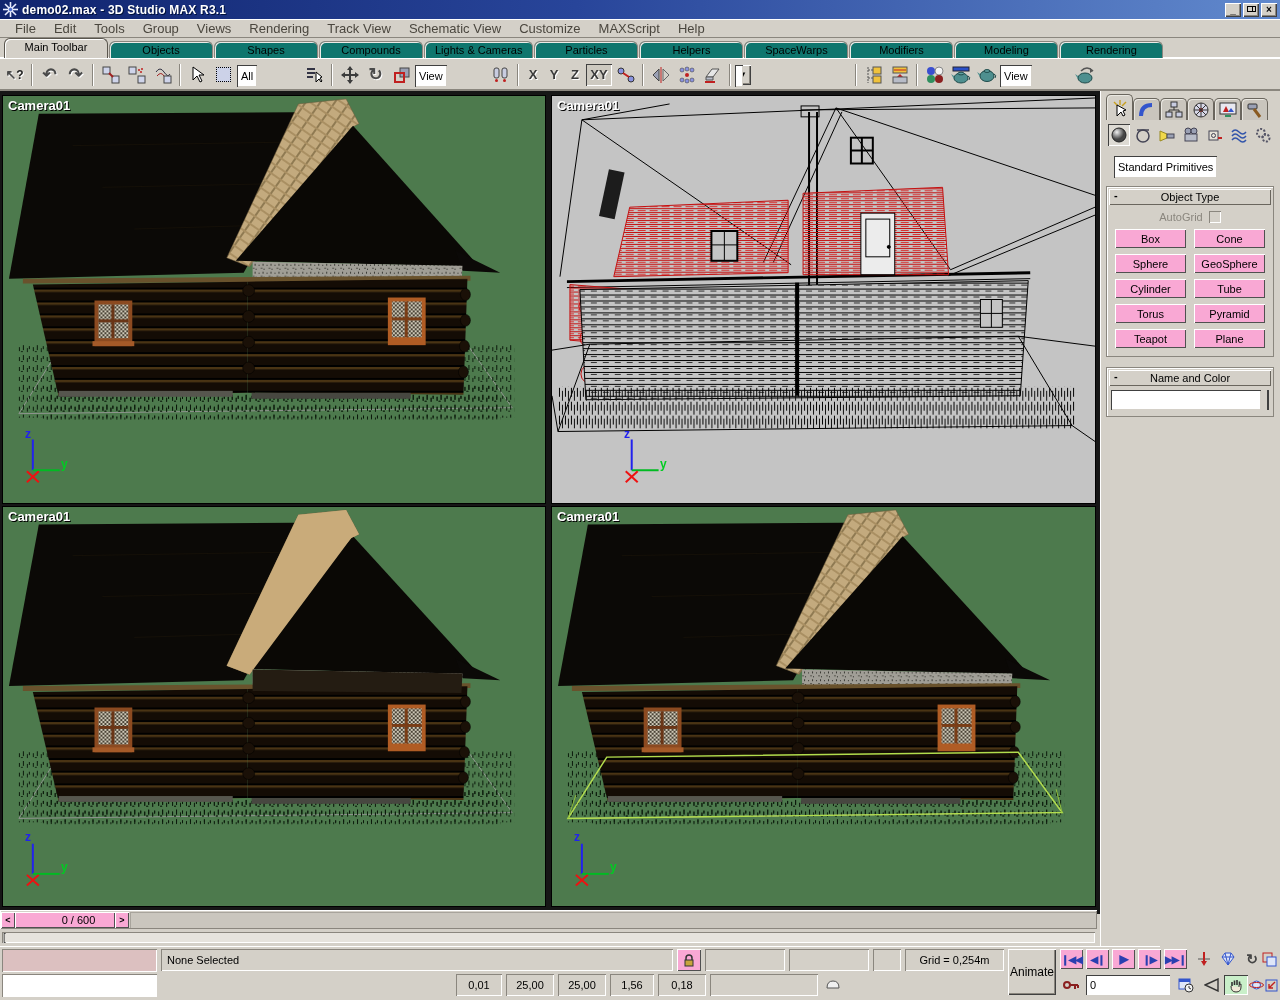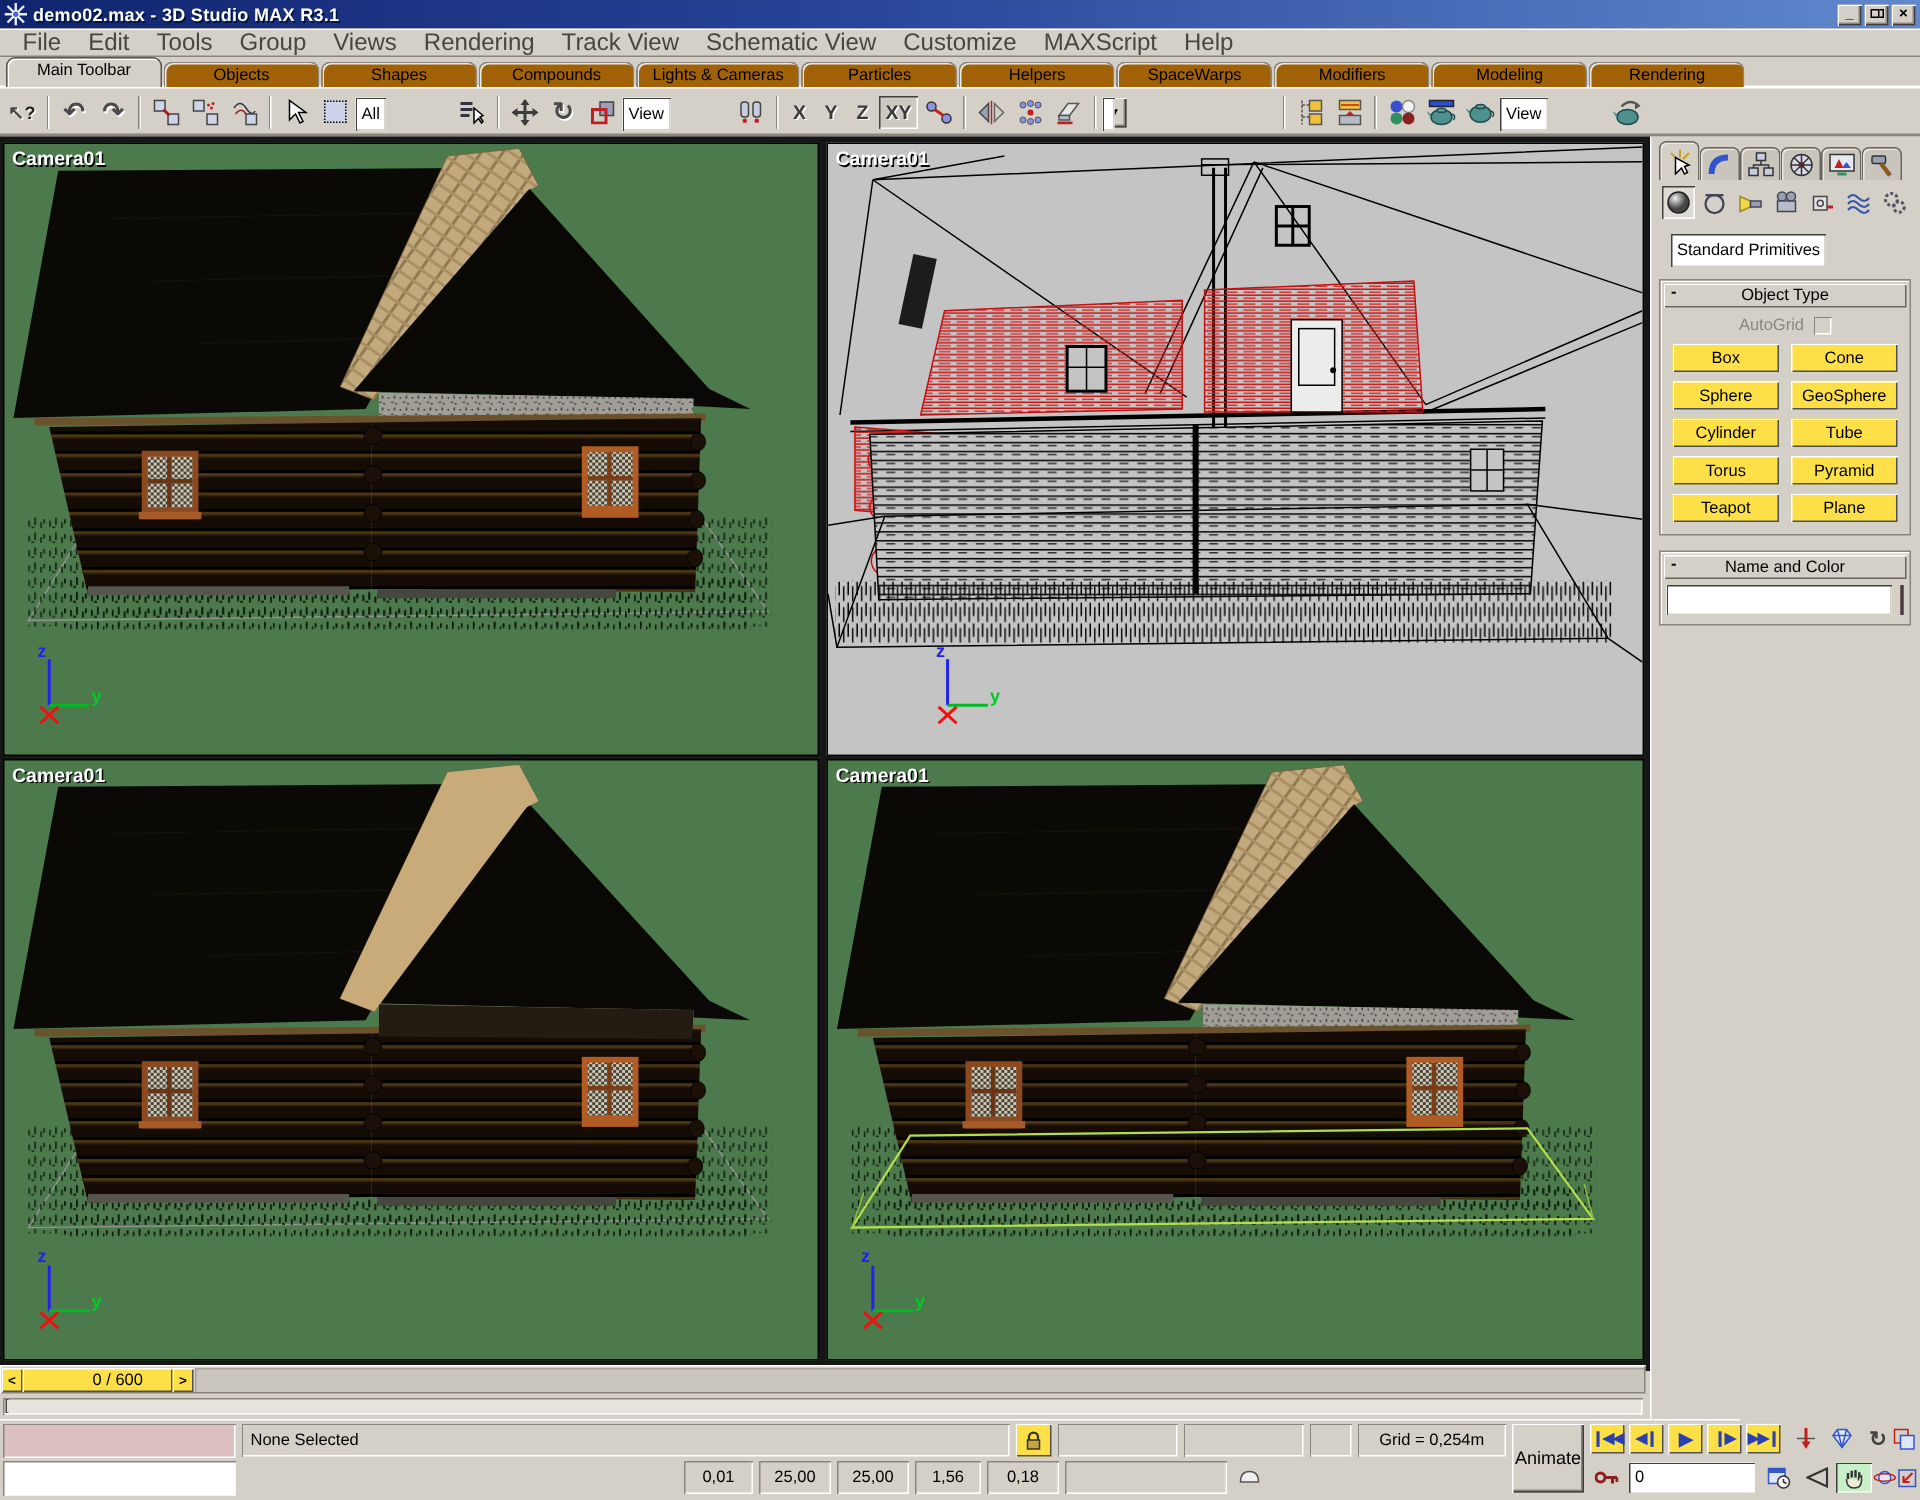--- a/index.html
+++ b/index.html
@@ -2,48 +2,48 @@
 <html><head>
 <meta charset="utf-8">
 <style>
   * { margin:0; padding:0; box-sizing:border-box; }
   html,body { width:1280px; height:1000px; overflow:hidden; background:#d4d0c8;
               font-family:"Liberation Sans", sans-serif; font-size:11px; color:#000; }
   #app { position:relative; width:1280px; height:1000px; background:#d4d0c8; }
 
   
   .raised { background:#d4d0c8; box-shadow: inset 1px 1px 0 #ffffff, inset -1px -1px 0 #404040, inset -2px -2px 0 #8a867e; }
-  .raised2{ background:#fde047; box-shadow: inset 1px 1px 0 #ffffff, inset -1px -1px 0 #505050; text-align: right; }
+  .raised2{ background:#f9a8d4; box-shadow: inset 1px 1px 0 #ffffff, inset -1px -1px 0 #505050; text-align: right; }
 
   
   #titlebar { position:absolute; left:0; top:0; width:1280px; height:19px;
     background:linear-gradient(90deg,#10246e 0%, #28459a 45%, #6189cd 100%);
     display:flex; align-items:center; padding:0 3px; color:#fff; }
   #titlebar .ttl { font-weight:bold; font-size:12px; margin-left:4px; letter-spacing:.2px;
     text-shadow:1px 1px 0 #00113a; }
   #winbtns { margin-left:auto; display:flex; gap:2px; }
   .winbtn { width:16px; height:14px; display:flex; align-items:center; justify-content:center;
     font-size:10px; font-weight:bold; color:#000; }
   .ico-restore { position:relative; width:9px; height:8px; }
   .ico-restore i { position:absolute; border:1px solid #000; background:#d4d0c8; }
   .ico-restore i.b { left:0; top:2; width:6px; height:6px; }
   .ico-restore i.f { left:3; top:0; width:6px; height:6px; left:3px; }
 
   
   #menubar { position:absolute; left:0; top:19px; width:1280px; height:19px;
     display:flex; align-items:center; gap:0; padding-left:6px;
     background:#d4d0c8; box-shadow: inset 0 1px 0 #ffffff, inset 0 -1px 0 #8a867e; }
-  .menu-item { padding:2px 9px; color:#4a463e; font-size:16px; }
+  .menu-item { padding:2px 9px; color:#4a463e; font-size:13px; }
 
   
   #tabbar { position:absolute; left:0; top:38px; width:1280px; height:20px; background:#d4d0c8;
     display:flex; align-items:flex-end; padding-left:4px;
     box-shadow: inset 0 -1px 0 #ffffff; }
   .tab { height:17px; min-width:104px; text-align:center; padding:2px 10px 0 10px;
-    background:#a16207; color:#000; border:1px solid #8a867e; border-bottom:none;
+    background:#0f766e; color:#000; border:1px solid #8a867e; border-bottom:none;
     border-radius:6px 6px 0 0; box-shadow: inset 1px 1px 0 #eceae6; margin-right:1px; }
   .tab.active { height:20px; background:#d4d0c8; font-weight:normal;
     box-shadow: inset 1px 1px 0 #ffffff; border-color:#5a564e; }
 
   
   #toolbar { position:absolute; left:0; top:58px; width:1280px; height:33px;
     background:#d4d0c8; box-shadow: inset 0 1px 0 #fff, inset 0 -2px 0 #8a867e;
     display:flex; align-items:center; gap:1px; padding:0 2px; }
   .tbtn { width:25px; height:26px; display:flex; align-items:center; justify-content:center;
     color:#3c3c3c; position:relative; }

